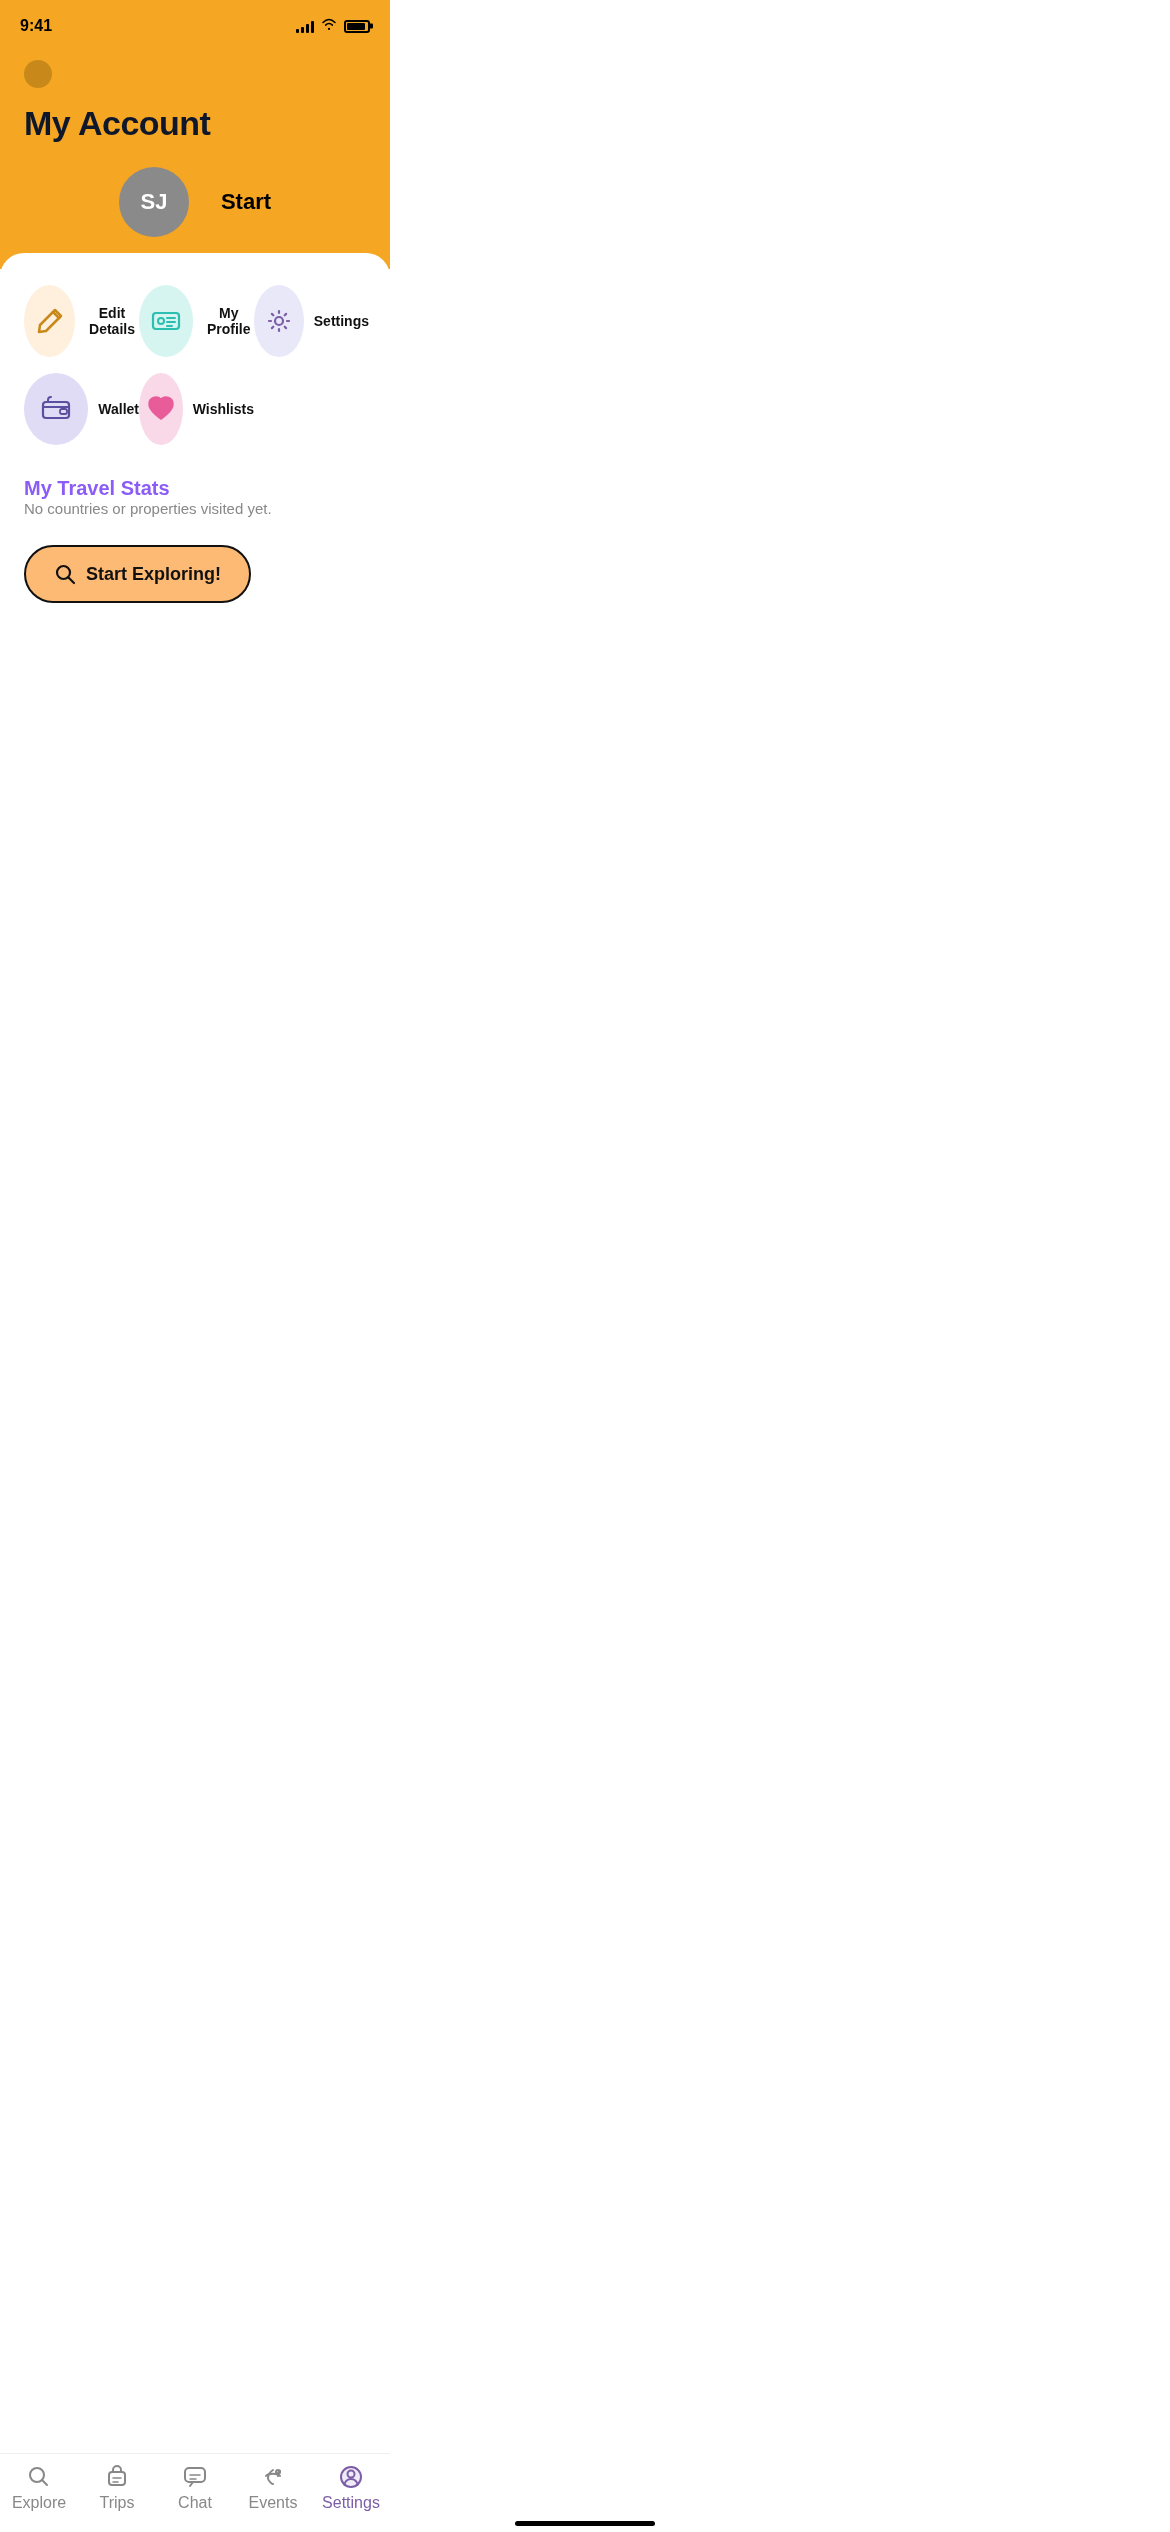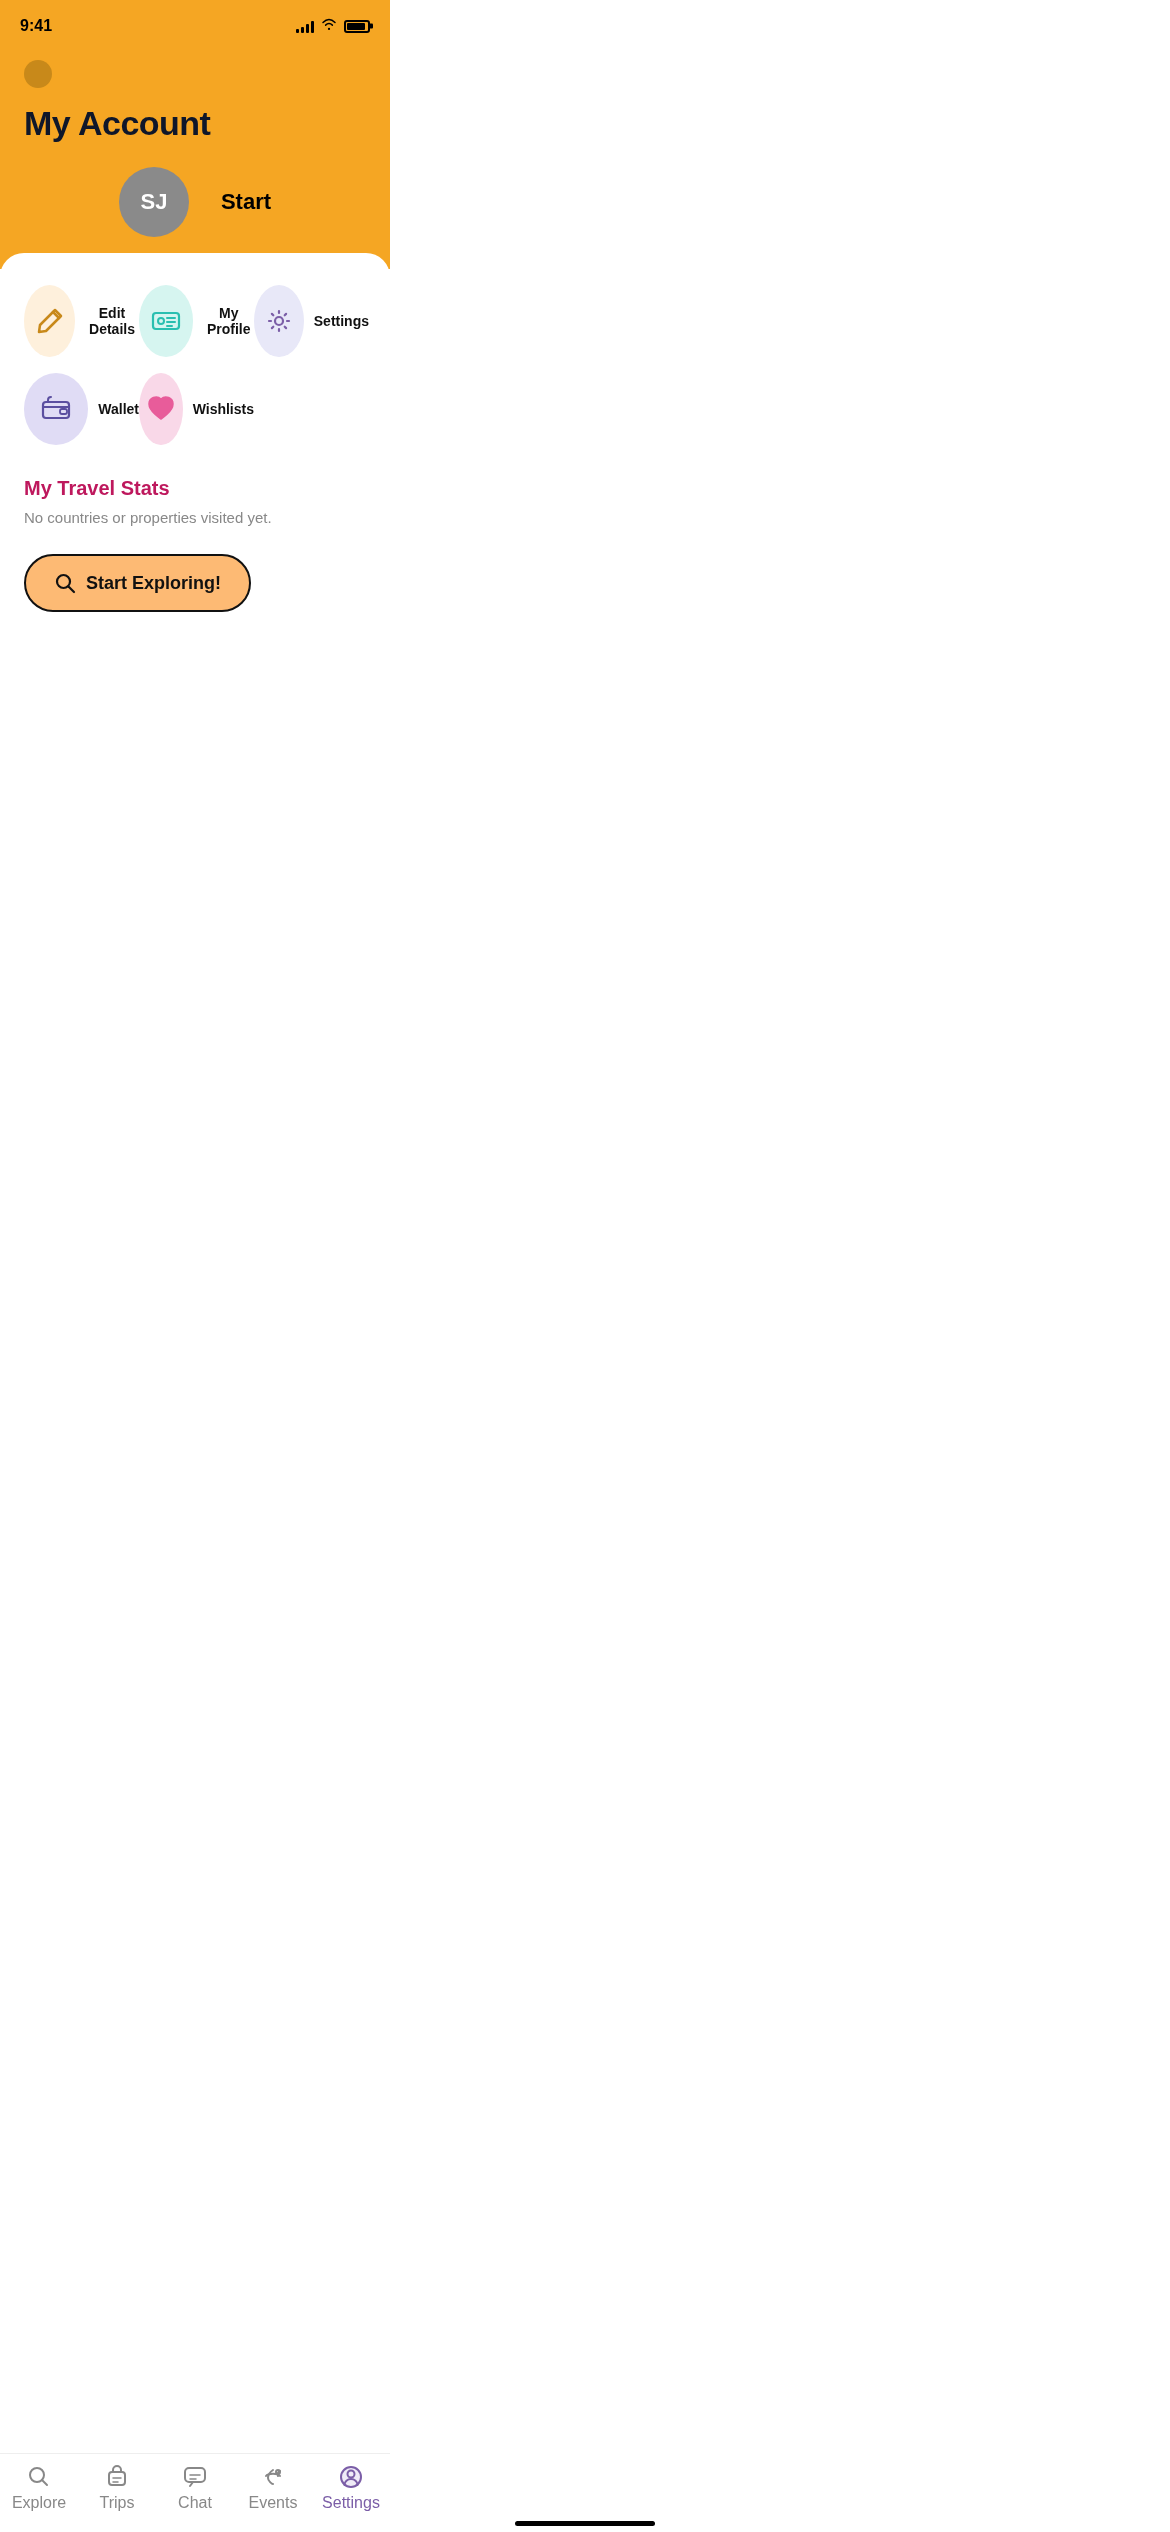--- a/index.html
+++ b/index.html
@@ -171,22 +171,22 @@
     }
 
     
     .travel-stats {
       margin-top: 32px;
       margin-bottom: 8px;
     }
     .travel-stats-title {
       font-size: 20px;
       font-weight: 800;
-      color: #be185d;
-      margin-bottom: 9px;
+      color: #8b5cf6;
+      margin-bottom: 0;
     }
     .travel-stats-sub {
       font-size: 15px;
       color: #888;
     }
 
     
     .start-exploring-btn {
       margin-top: 28px;
       display: flex;

